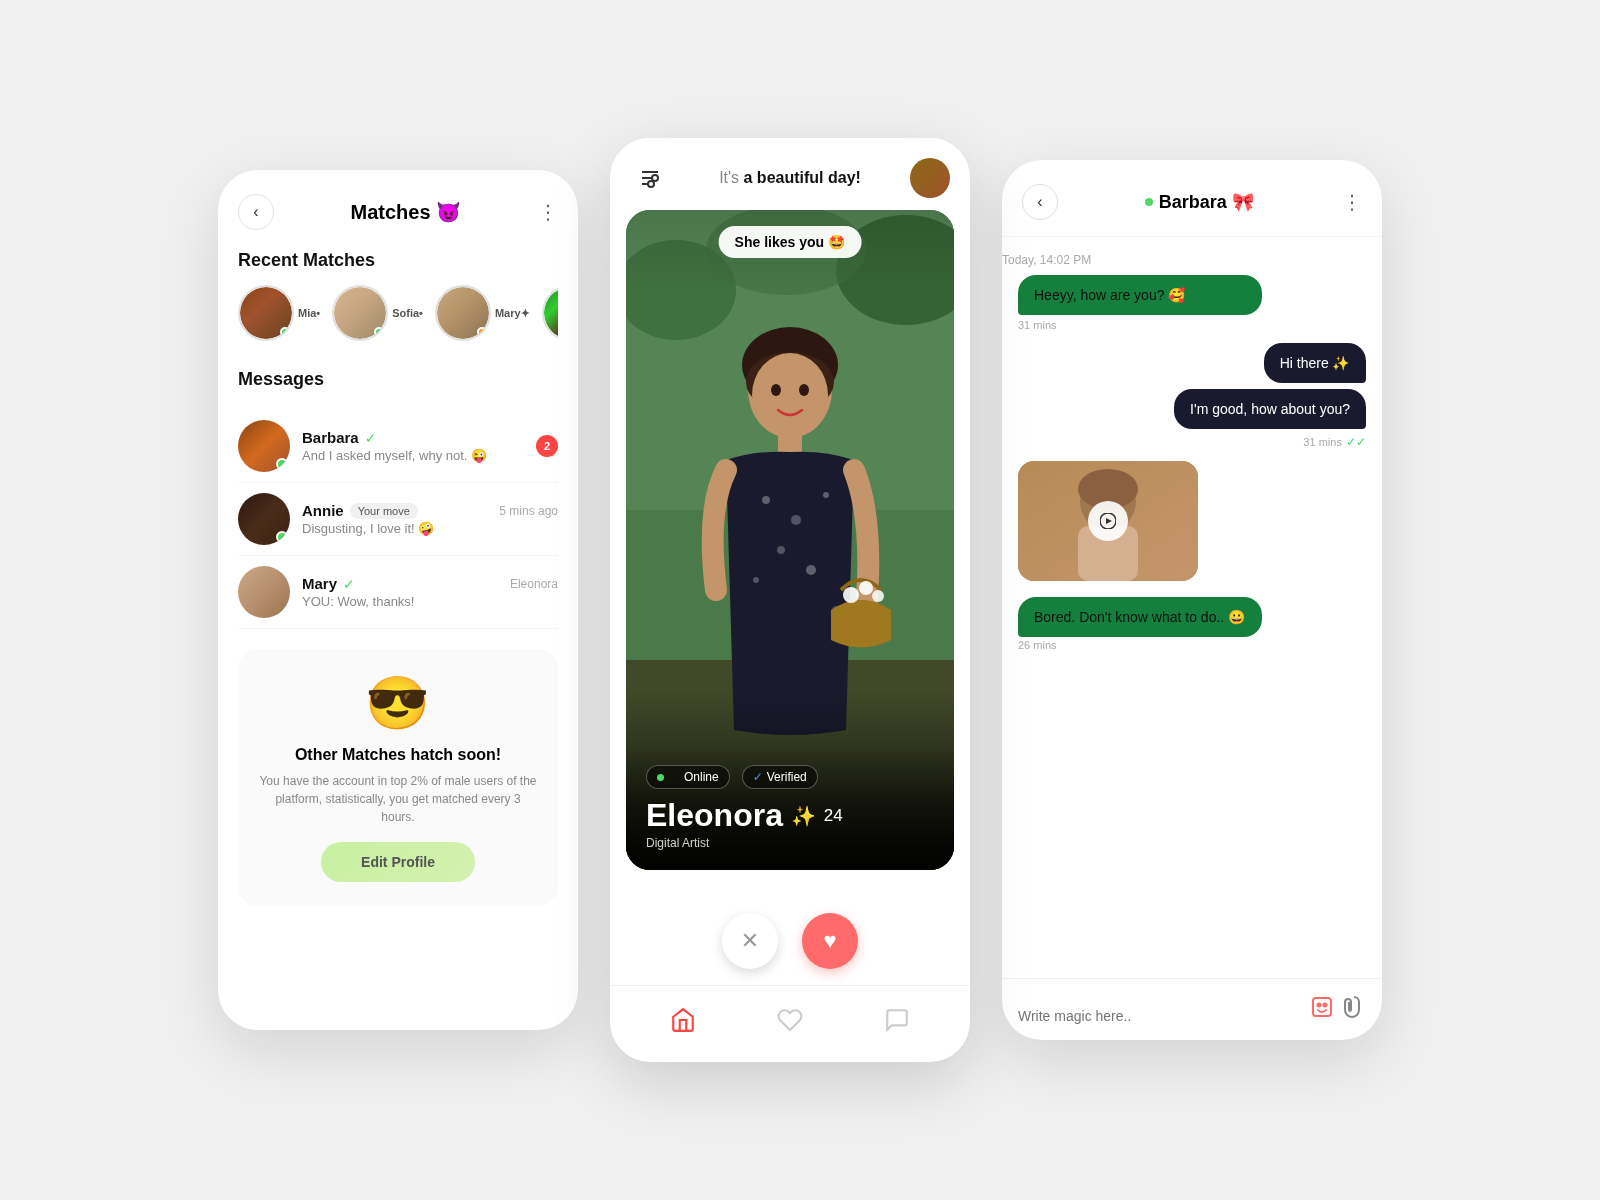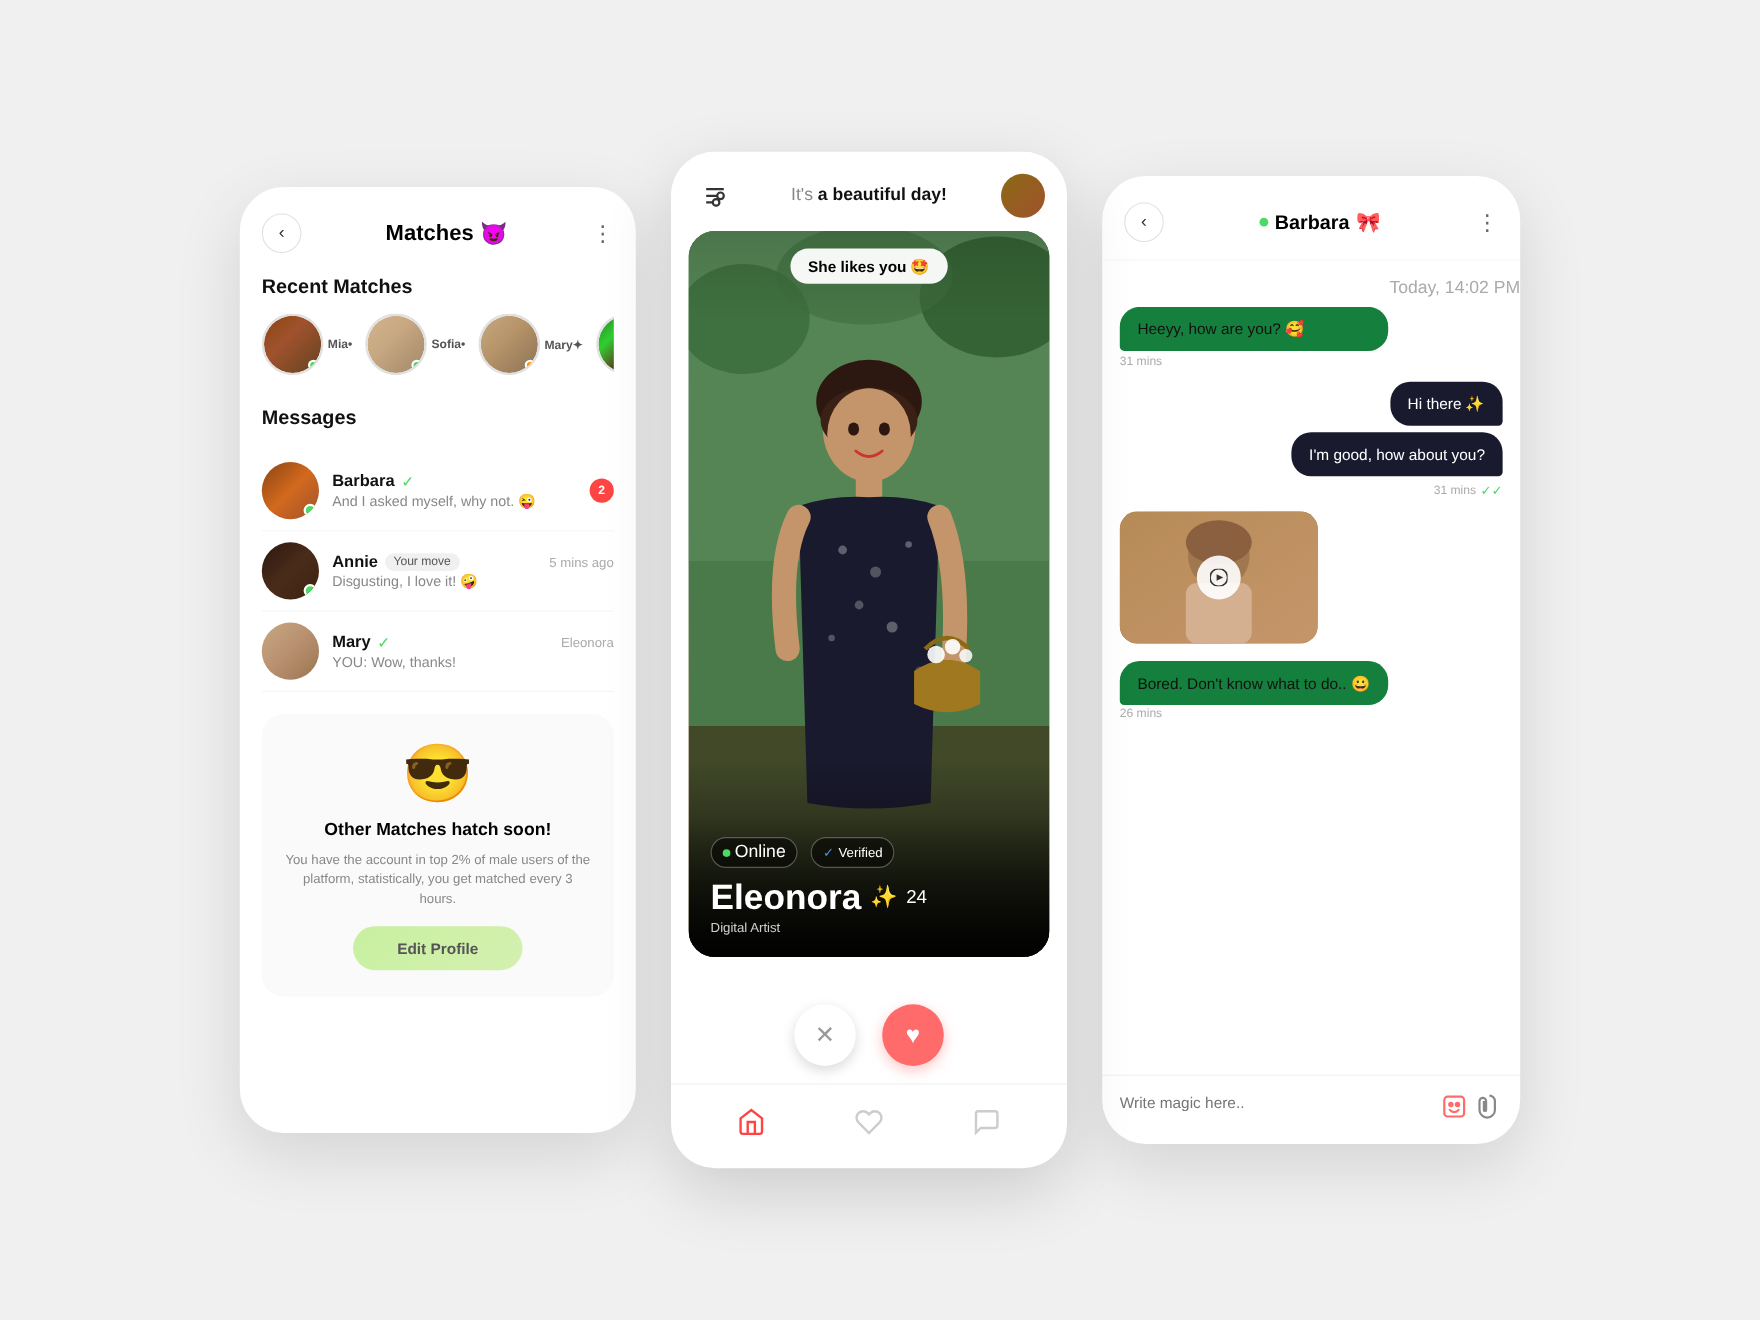--- a/index.html
+++ b/index.html
@@ -278,25 +278,25 @@
     .card-status-row {
       display: flex;
       gap: 12px;
       margin-bottom: 8px;
     }
     .online-badge {
       background: rgba(0,0,0,0.5);
       border: 1px solid rgba(255,255,255,0.3);
       border-radius: 20px;
       padding: 4px 10px;
-      font-size: 16px;
+      font-size: 12px;
       color: white;
       display: flex;
       align-items: center;
-      gap: 4px;
+      gap: 20px;
     }
     .online-dot { width: 7px; height: 7px; background: #4cd964; border-radius: 50%; }
     .verified-badge {
       background: rgba(0,0,0,0.5);
       border: 1px solid rgba(255,255,255,0.3);
       border-radius: 20px;
       padding: 4px 10px;
       font-size: 12px;
       color: white;
       display: flex;
@@ -390,23 +390,23 @@
     }
     .chat-name {
       font-size: 18px;
       font-weight: 700;
       display: flex;
       align-items: center;
       gap: 6px;
     }
     .chat-online-dot { width: 8px; height: 8px; background: #4cd964; border-radius: 50%; }
     .timestamp-row {
-      text-align: right;
+      text-align: left;
       padding: 16px 0 8px;
-      font-size: 16px;
+      font-size: 12px;
       color: #aaa;
     }
     .match-announce {
       background: #fff5f5;
       margin: 0 16px 16px;
       border-radius: 16px;
       padding: 16px;
       text-align: center;
       display: flex;
       flex-direction: column;
@@ -492,21 +492,21 @@
       font-size: 14px;
       color: #111;
       margin-top: 4px;
     }
     .bored-time { font-size: 11px; color: #aaa; margin-top: 2px; }
 
     .chat-input-area {
       padding: 16px;
       border-top: 1px solid #f0f0f0;
       display: flex;
-      align-items: flex-start;
+      align-items: flex-end;
       gap: 0;
     }
     .chat-input {
       flex: 1;
       border: none;
       outline: none;
       font-size: 14px;
       color: #999;
       background: transparent;
     }

